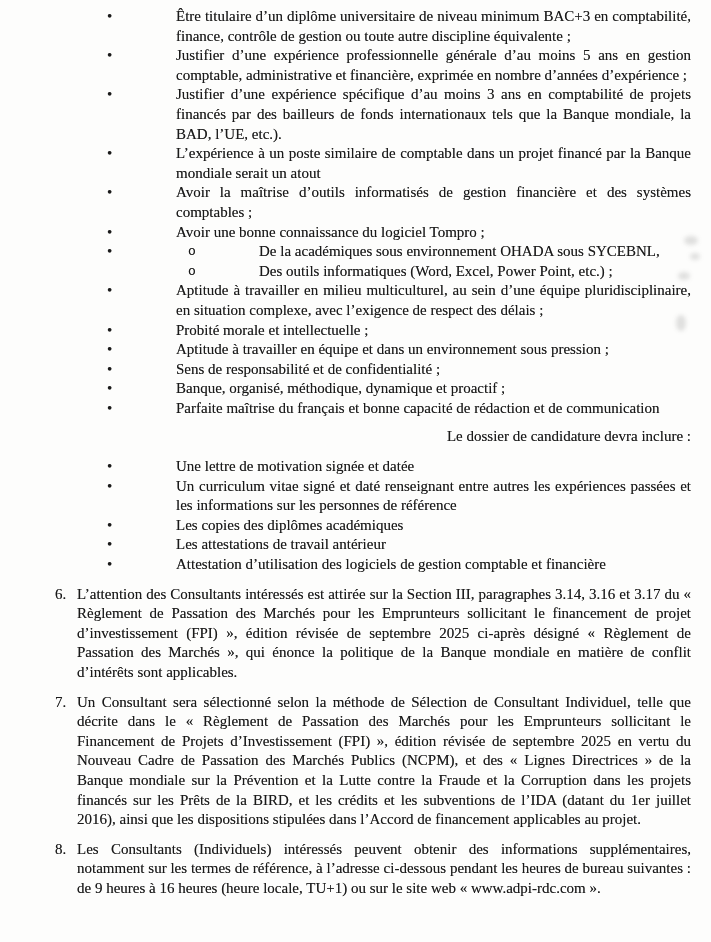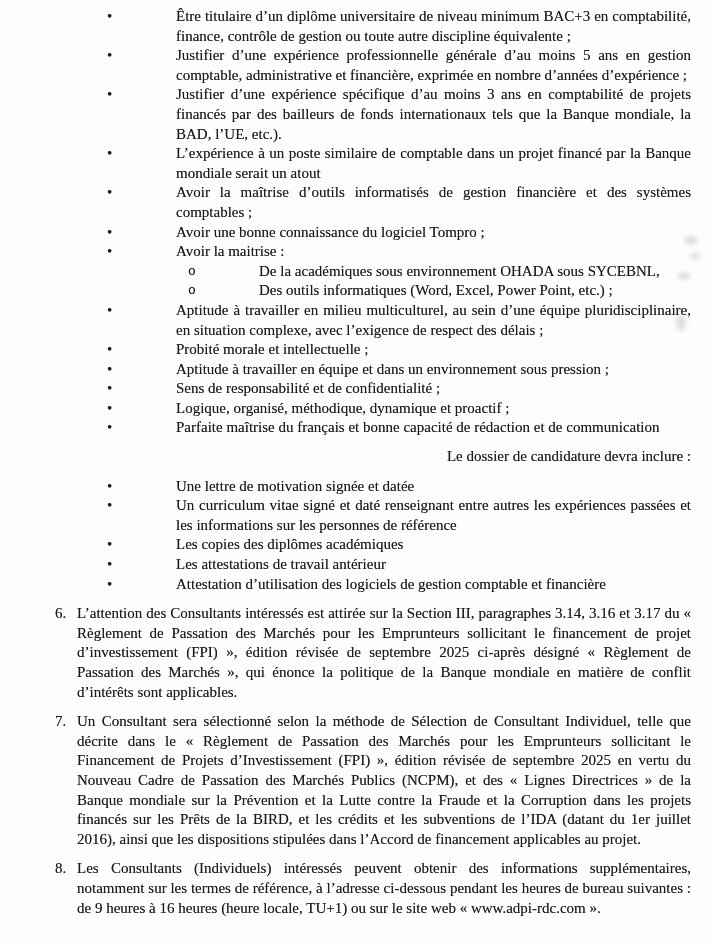--- a/index.html
+++ b/index.html
@@ -67,21 +67,20 @@
       <span class="marker">•</span>
       <div class="text">Avoir la maîtrise d’outils informatisés de gestion financière et des systèmes comptables ;</div>
     </li>
     <li class="li">
       <span class="marker">•</span>
       <div class="text">Avoir une bonne connaissance du logiciel Tompro ;</div>
     </li>
     <li class="li">
       <span class="marker">•</span>
       <div class="text">
-        <div>Avoir la maitrise :</div>
         <ul class="sub-list">
           <li class="sub-li">
             <span class="sub-marker">o</span>
             <div class="text">De la académiques sous environnement OHADA sous SYCEBNL,</div>
           </li>
           <li class="sub-li">
             <span class="sub-marker">o</span>
             <div class="text">Des outils informatiques (Word, Excel, Power Point, etc.) ;</div>
           </li>
         </ul>
@@ -98,21 +97,21 @@
     <li class="li">
       <span class="marker">•</span>
       <div class="text">Aptitude à travailler en équipe et dans un environnement sous pression ;</div>
     </li>
     <li class="li">
       <span class="marker">•</span>
       <div class="text">Sens de responsabilité et de confidentialité ;</div>
     </li>
     <li class="li">
       <span class="marker">•</span>
-      <div class="text">Logique, organisé, méthodique, dynamique et proactif ;</div>
+      <div class="text">Banque, organisé, méthodique, dynamique et proactif ;</div>
     </li>
     <li class="li">
       <span class="marker">•</span>
       <div class="text">Parfaite maîtrise du français et bonne capacité de rédaction et de communication</div>
     </li>
   </ul>
 
   <p class="intro">Le dossier de candidature devra inclure :</p>
 
   <ul class="dossier-list">

